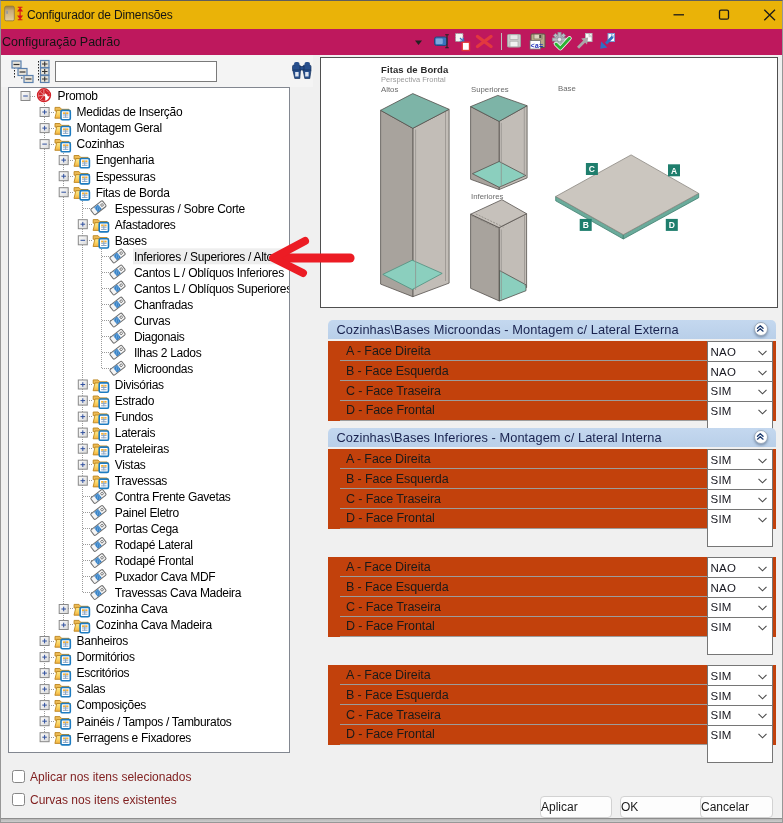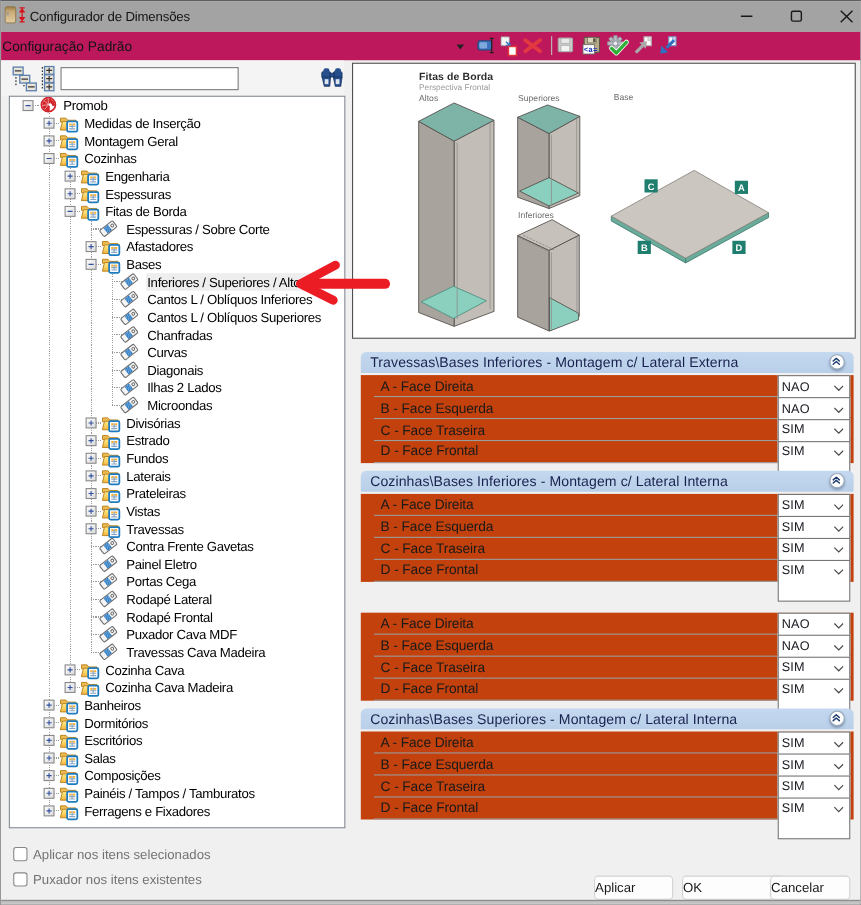--- a/index.html
+++ b/index.html
@@ -1,25 +1,25 @@
 <!DOCTYPE html>
 <html><head><meta charset="utf-8">
 <style>
 *{margin:0;padding:0;box-sizing:border-box}
 html,body{width:783px;height:823px;overflow:hidden}
 body{font-family:"Liberation Sans",sans-serif;position:relative;background:#f0f0f0}
 #win{position:absolute;inset:0;border:1px solid #979797;border-top-color:#5f5f5f}
 #btmedge{position:absolute;left:0;right:0;bottom:0;height:4px;background:linear-gradient(#8d8d8d 0,#8d8d8d 1.2px,#b9b9b9 1.2px,#cdcdcd 100%);z-index:40}
-#titlebar{position:absolute;left:0;right:0;top:0;height:28px;background:#a3a3a3}
+#titlebar{position:absolute;left:0;right:0;top:0;height:28px;background:#eab308}
 #titlebar .ttl{position:absolute;left:26px;top:7px;font-size:12px;color:#141414;letter-spacing:-0.15px}
 #toolbar{position:absolute;left:0;right:0;top:28px;height:26px;background:#be185d}
 #toolbar .cfg{position:absolute;left:1px;top:6px;font-size:12.5px;color:#141414}
 #content{position:absolute;left:0;right:0;top:54px;bottom:1px;background:#f0f0f0}
 #searchstrip{position:absolute;left:0;top:0;width:312px;height:32px;background:#f4f4f4}
-#treebox{position:absolute;left:7px;top:32px;width:306px;height:666px;background:#fff;border:1px solid #828790;overflow:hidden}
+#treebox{position:absolute;left:7px;top:32px;width:282px;height:666px;background:#fff;border:1px solid #828790;overflow:hidden}
 #searchinput{position:absolute;left:54px;top:6px;width:162px;height:21px;background:#fff;border:1px solid #7a7a7a}
 #preview{position:absolute;left:319px;top:2px;width:458px;height:251px;background:#fff;border:1px solid #4f4f4f}
 .sec{position:absolute;left:327px;width:447.5px;height:101.2px}
 .sechdr{position:absolute;left:0;top:0;right:0;height:19.5px;background:linear-gradient(#c4d8ef,#b9cfe9);border-radius:5px 5px 0 0}
 .sechdr span{position:absolute;left:8.5px;top:2.5px;font-size:12.8px;color:#19224e;letter-spacing:0.08px}
 .collbtn{position:absolute;right:7.2px;top:2.4px;width:14.5px;height:14.5px;border-radius:50%;background:#fff;border:1px solid #9caabb;box-shadow:0 1.5px 2.5px rgba(50,70,100,0.45)}
 .collbtn svg{position:absolute;left:0.5px;top:0.5px}
 .secbody{position:absolute;left:0;top:21.9px;right:0;bottom:0;background:#c2410c}
 .srow{position:absolute;left:0;right:0;height:19.8px}
 .srow:nth-child(1){top:0}.srow:nth-child(2){top:19.8px}.srow:nth-child(3){top:39.6px}.srow:nth-child(4){top:59.4px}
@@ -28,21 +28,21 @@
 .srow{padding:0}
 .srow .slab{letter-spacing:-0.1px}
 .srow .combo{position:absolute;right:2.6px;top:0;width:66.3px;height:38px;background:#fff;border:1px solid #767676}
 .combo span{position:absolute;left:3px;top:3.4px;font-size:11.5px;color:#16161e;letter-spacing:0.2px}
 .combo .cbv{position:absolute;right:5px;top:7.4px}
 .srow{overflow:visible}
 #cb1{top:715px}
 #cb2{top:738px}
 .cbrow{position:absolute;left:11px;height:14px}
 .cbrow .box{position:absolute;left:0;top:0;width:13px;height:13px;background:#fff;border:1px solid #878787;border-radius:2.5px}
-.cbrow .lbl{position:absolute;left:18px;top:0px;font-size:12px;color:#737373;white-space:nowrap}
+.cbrow .lbl{position:absolute;left:18px;top:0px;font-size:12px;color:#7f1d1d;white-space:nowrap}
 .btn{position:absolute;top:741px;height:22px;background:#fdfdfd;border:1px solid #d2d2d2;border-radius:4px;font-size:12px;color:#1a1a1a;text-align:left;line-height:20px}
 #btnAplicar{left:539px;width:72px}
 #btnOK{left:619px;width:92px}
 #btnCancelar{left:699px;width:73px}
 .tt{font:12px "Liberation Sans",sans-serif;fill:#000;letter-spacing:-0.3px}
 #titleicon{position:absolute;left:3px;top:4px}
 #winbtns{position:absolute;right:0;top:0;height:28px}
 #arrow{position:absolute;left:262px;top:229px;z-index:50}
 </style></head>
 <body>
@@ -398,21 +398,21 @@
 <rect x="348.0" y="107.3" width="12" height="12" fill="#1f7e6d"></rect>
           <text x="354.0" y="116.7" text-anchor="middle" style="font:bold 8.5px 'Liberation Sans',sans-serif;fill:#fff">A</text>
 <rect x="259.7" y="161.9" width="12" height="12" fill="#1f7e6d"></rect>
           <text x="265.7" y="171.3" text-anchor="middle" style="font:bold 8.5px 'Liberation Sans',sans-serif;fill:#fff">B</text>
 <rect x="345.8" y="161.9" width="12" height="12" fill="#1f7e6d"></rect>
           <text x="351.8" y="171.3" text-anchor="middle" style="font:bold 8.5px 'Liberation Sans',sans-serif;fill:#fff">D</text>
 </svg>
 </div>
 <div class="sec" style="top:264.5px">
         <div class="sechdr">
-          <span>Travessas\Bases Inferiores - Montagem c/ Lateral Externa</span>
+          <span>Cozinhas\Bases Microondas - Montagem c/ Lateral Externa</span>
           <div class="collbtn">
             <svg width="10.5" height="10.5" viewBox="0 0 12 12">
               <path d="M2.8,6 L6,3.2 L9.2,6 M2.8,9.3 L6,6.5 L9.2,9.3" stroke="#1c3a6e" stroke-width="1.5" fill="none" stroke-linecap="round" stroke-linejoin="round"></path>
             </svg>
           </div>
         </div>
         <div class="secbody">
           <div class="srow">
             <i class="sep"></i>
             <span class="slab">A - Face Direita</span>
@@ -545,28 +545,20 @@
             <div class="combo">
               <span>SIM</span>
               <svg class="cbv" width="9" height="6" viewBox="0 0 9 6">
                 <path d="M0.5,0.8 L4.5,4.8 L8.5,0.8" stroke="#4a4a4a" stroke-width="1.1" fill="none"></path>
               </svg>
             </div>
           </div>
         </div>
       </div>
 <div class="sec" style="top:588.5px">
-        <div class="sechdr">
-          <span>Cozinhas\Bases Superiores - Montagem c/ Lateral Interna</span>
-          <div class="collbtn">
-            <svg width="10.5" height="10.5" viewBox="0 0 12 12">
-              <path d="M2.8,6 L6,3.2 L9.2,6 M2.8,9.3 L6,6.5 L9.2,9.3" stroke="#1c3a6e" stroke-width="1.5" fill="none" stroke-linecap="round" stroke-linejoin="round"></path>
-            </svg>
-          </div>
-        </div>
         <div class="secbody">
           <div class="srow">
             <i class="sep"></i>
             <span class="slab">A - Face Direita</span>
             <div class="combo">
               <span>SIM</span>
               <svg class="cbv" width="9" height="6" viewBox="0 0 9 6">
                 <path d="M0.5,0.8 L4.5,4.8 L8.5,0.8" stroke="#4a4a4a" stroke-width="1.1" fill="none"></path>
               </svg>
             </div>
@@ -602,21 +594,21 @@
             </div>
           </div>
         </div>
       </div>
 <div class="cbrow" id="cb1">
         <div class="box"></div>
         <span class="lbl">Aplicar nos itens selecionados</span>
       </div>
 <div class="cbrow" id="cb2">
         <div class="box"></div>
-        <span class="lbl">Puxador nos itens existentes</span>
+        <span class="lbl">Curvas nos itens existentes</span>
       </div>
 <div class="btn" id="btnAplicar">Aplicar</div>
 <div class="btn" id="btnOK">OK</div>
 <div class="btn" id="btnCancelar">Cancelar</div>
 </div>
 <div id="btmedge"></div>
 <svg id="arrow" width="92" height="50" viewBox="0 0 92 50">
  <path d="M20,28 L87,28" stroke="#ec1c24" stroke-width="9.2" stroke-linecap="round"></path>
  <path d="M42,11 L10,28 L40,43" stroke="#ec1c24" stroke-width="8" stroke-linecap="round" stroke-linejoin="round" fill="none"></path>
 </svg>

